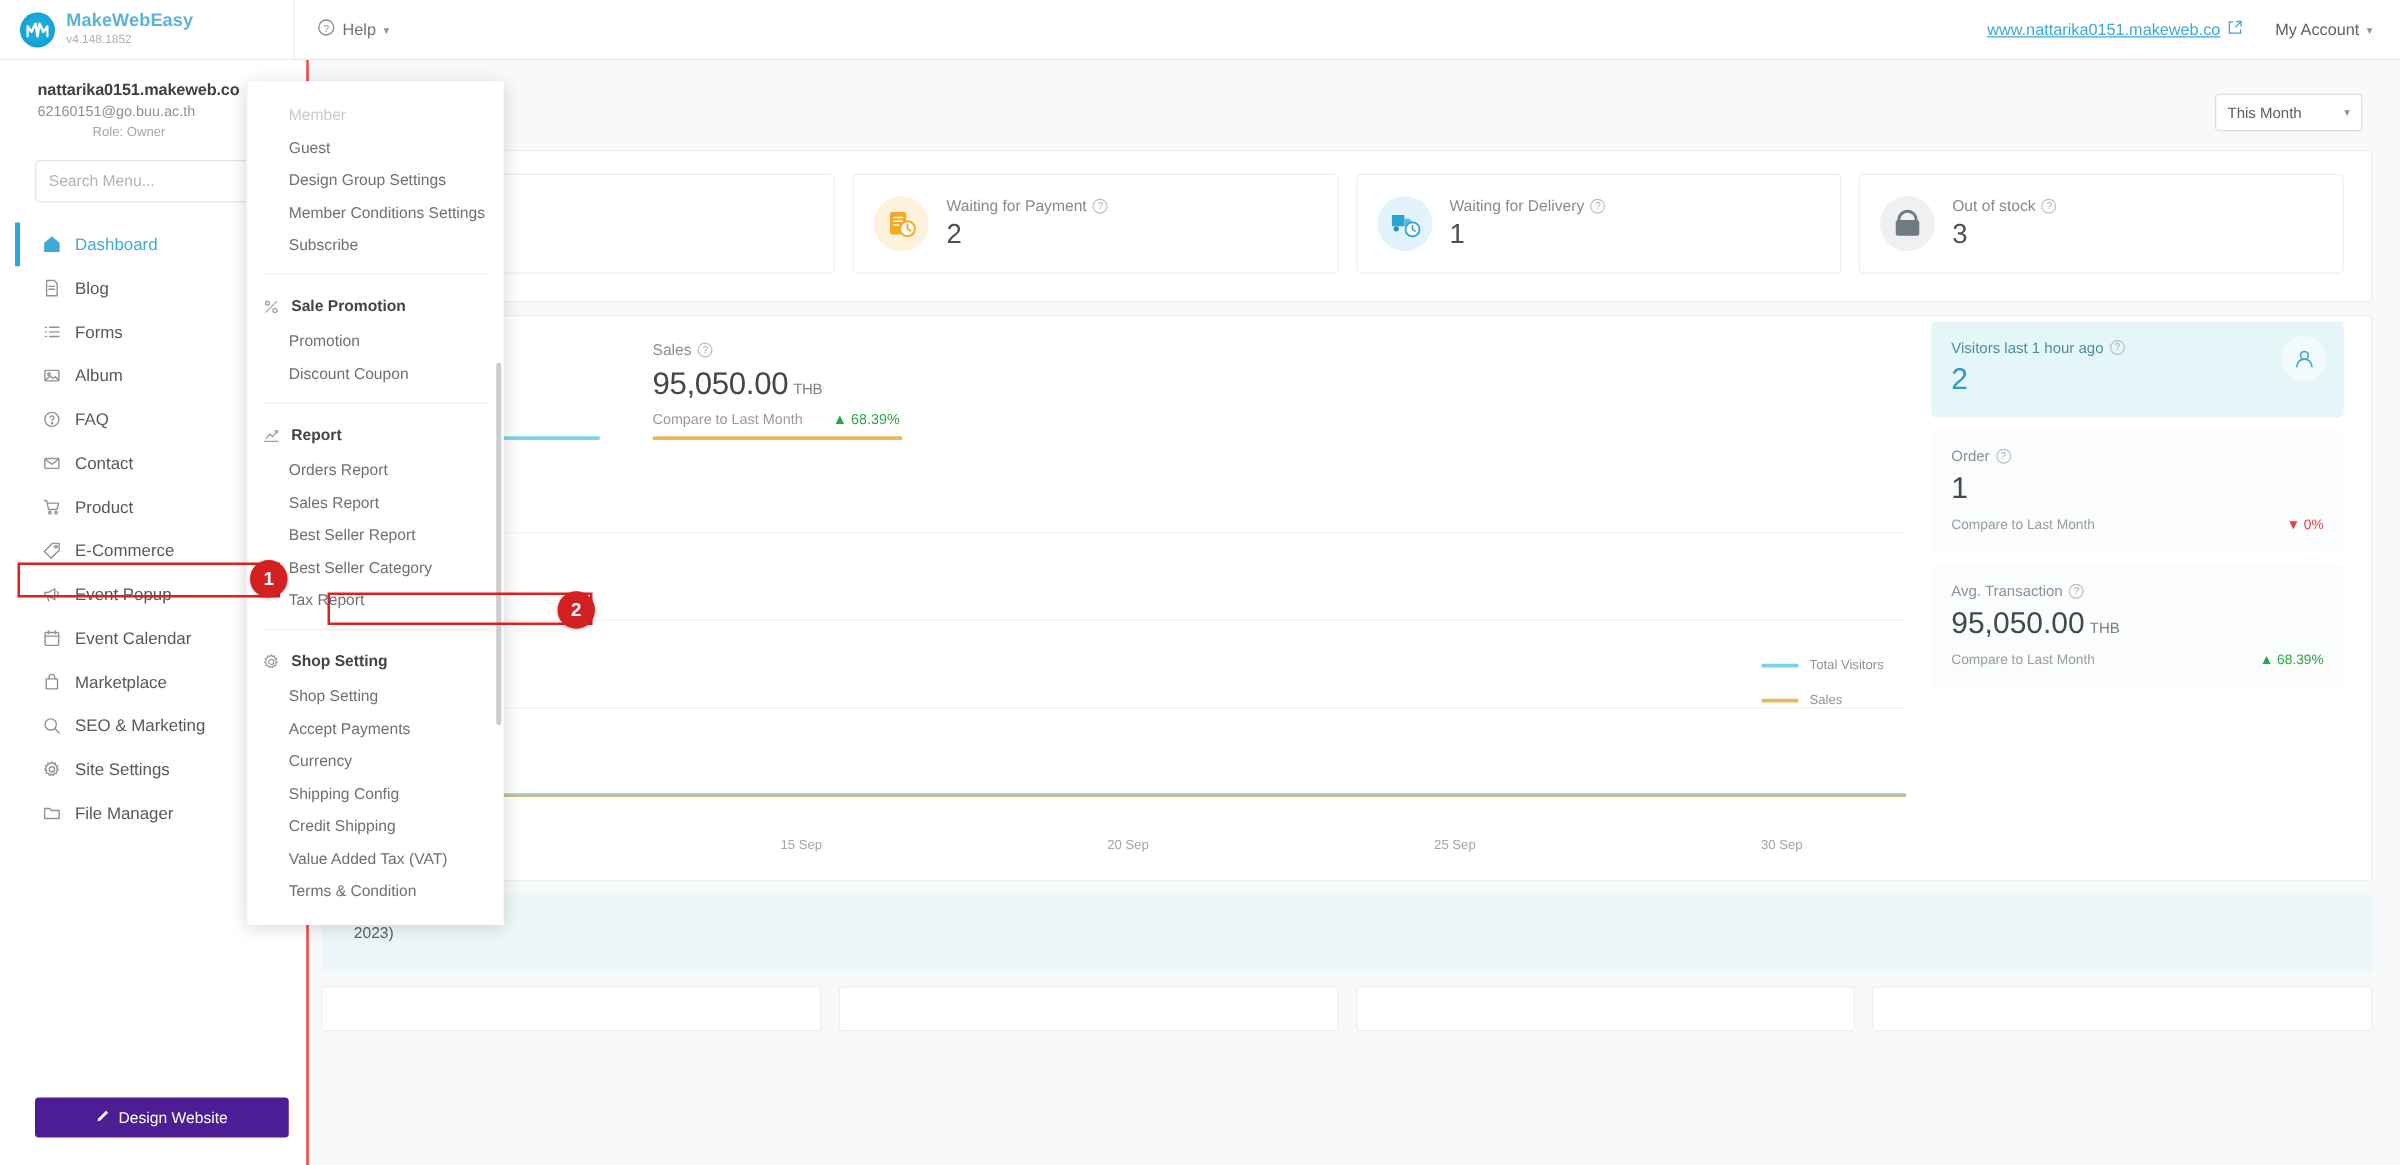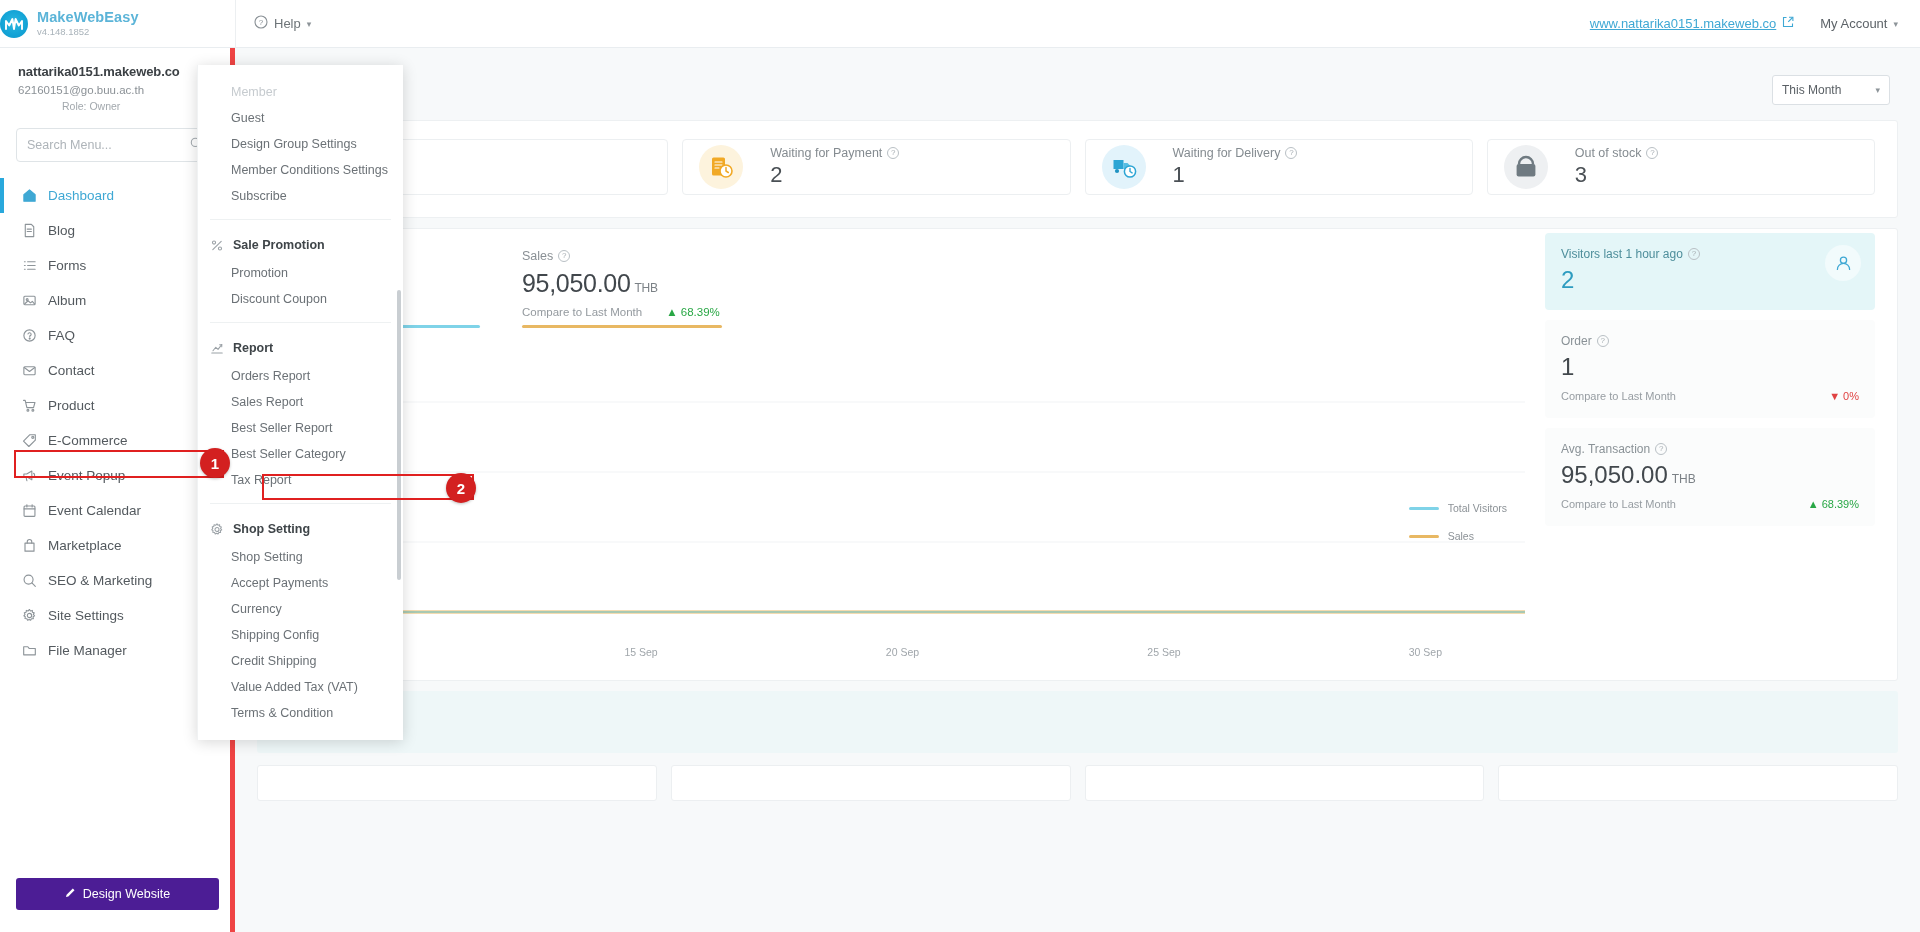--- a/index.html
+++ b/index.html
@@ -11,21 +11,21 @@
     color: #4a4a4a;
   }
   #root { position: relative; width: 1920px; height: 932px; }
 
   
   .topbar {
     position: absolute; top: 0; left: 0; width: 1920px; height: 48px;
     background: #ffffff; border-bottom: 1px solid #e9edf0;
     display: flex; align-items: center; z-index: 60;
   }
-  .brand { display: flex; align-items: center; width: 235px; }
+  .brand { display: flex; align-items: center; padding-left: 16px; width: 235px; }
   .brand-logo {
     width: 28px; height: 28px; border-radius: 50%;
     background: radial-gradient(circle at 50% 45%, #2bb8e0 0%, #13a3d6 60%, #0f96c7 100%);
     display: flex; align-items: center; justify-content: center; flex: none;
   }
   .brand-logo svg { display: block; }
   .brand-text { margin-left: 9px; line-height: 1.05; }
   .brand-name { font-size: 14.5px; color: #5bb4d8; font-weight: 600; letter-spacing: .1px; }
   .brand-ver { font-size: 9.5px; color: #a9b3ba; margin-top: 2px; }
   .topbar-divider { width: 1px; height: 48px; background: #eceff1; }
@@ -36,22 +36,22 @@
   .topbar-right {
     margin-left: auto; display: flex; align-items: center; gap: 26px;
     padding-right: 22px; font-size: 13px;
   }
   .site-link { color: #3fa8d4; text-decoration: underline; display: flex; align-items: center; gap: 6px; cursor: pointer; }
   .my-account { color: #5d6368; display: flex; align-items: center; gap: 6px; cursor: pointer; }
   .caret { font-size: 9px; color: #8d9499; }
 
   
   .sidebar {
-    position: absolute; top: 48px; left: 0; width: 235px; height: 884px;
-    background: #ffffff; border-right: 5px solid #ef4444; z-index: 50;
+    position: absolute; top: 48px; left: 12px; width: 235px; height: 884px;
+    background: #ffffff; border-right: 2px solid #ef4444; z-index: 50;
   }
   .user-box { padding: 16px 18px 10px 18px; }
   .user-domain { font-size: 13px; color: #3c4145; font-weight: 600; letter-spacing: -.1px; }
   .user-mail { font-size: 11.5px; color: #8b9196; margin-top: 5px; }
   .user-role { font-size: 10.5px; color: #a2a8ad; margin-top: 4px; padding-left: 44px; }
   .search-wrap { padding: 6px 16px 10px 16px; }
   .search-box {
     display: flex; align-items: center; height: 34px;
     border: 1px solid #dfe4e7; border-radius: 4px; padding: 0 10px; background:#fff;
   }
@@ -98,22 +98,22 @@
   }
   .period-select .caret { margin-left: auto; }
 
   .panel {
     margin: 10px 22px 0 22px; background: #fff; border: 1px solid #edf0f2; border-radius: 3px;
   }
 
   
   .stat-row { display: flex; gap: 14px; padding: 18px 22px 22px 22px; }
   .stat-card {
-    flex: 1; border: 1px solid #eceff1; border-radius: 4px; height: 56px;
-    display: flex; align-items: center; padding: 0 16px; gap: 27px; background: #fff;
+    flex: 1; border: 1px solid #eceff1; border-radius: 4px; height: 80px;
+    display: flex; align-items: center; padding: 0 16px; gap: 14px; background: #fff;
   }
   .stat-ico {
     width: 44px; height: 44px; border-radius: 50%; flex: none;
     display: flex; align-items: center; justify-content: center;
   }
   .stat-ico.amber { background: #fdf3dd; }
   .stat-ico.blue  { background: #e2f3fb; }
   .stat-ico.grey  { background: #eef0f2; }
   .stat-label { font-size: 12.5px; color: #848b90; display: flex; align-items: center; gap: 5px; }
   .stat-value { font-size: 22px; color: #4a5055; margin-top: 2px; font-weight: 400; }

